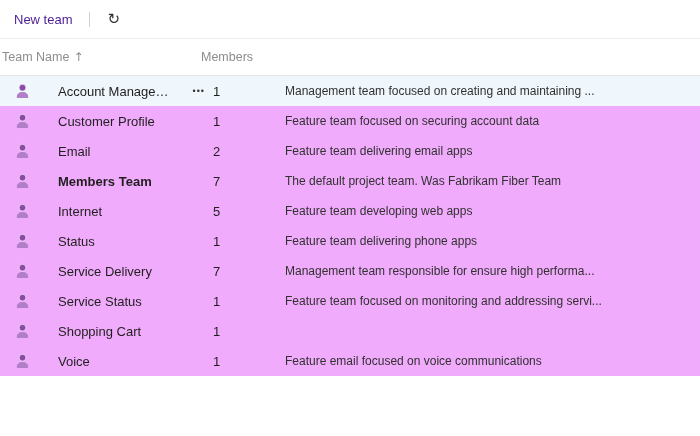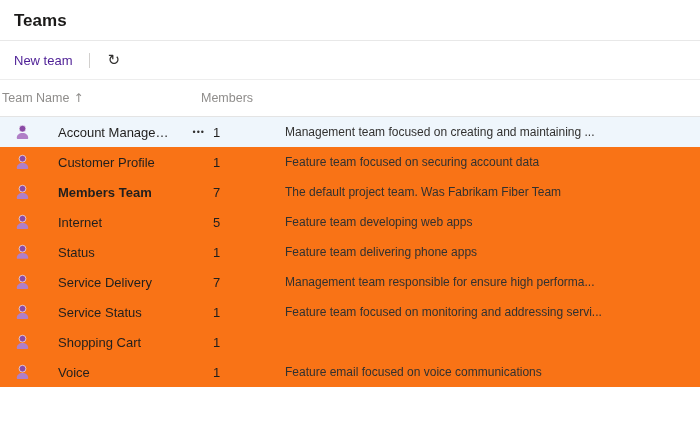--- a/index.html
+++ b/index.html
@@ -36,21 +36,21 @@
     display: grid; grid-template-columns: 199px 72px 1fr;
     height: 37px; align-items: center; padding-left: 2px;
     border-bottom: 1px solid #e4e4e4;
     color: #8f8d8b; font-size: 12.5px;
   }
   .col-header { cursor: pointer; white-space: nowrap; }
   .sort-icon { font-size: 12px; color: #8f8d8b; margin-left: 4px; font-family: "DejaVu Sans", sans-serif; }
   .row {
     display: grid; grid-template-columns: 199px 72px 1fr;
     height: 30px; align-items: center; padding-left: 14px;
-    cursor: pointer; background: #f97316;
+    cursor: pointer; background: #f0abfc;
   }
   .row.highlighted { background: #eff6fc; }
   .name-cell { display: flex; align-items: center; min-width: 0; gap: 20px; }
   .team-icon { width: 17px; height: 17px; flex: 0 0 17px; display: inline-flex; }
   .team-name {
     font-size: 13px; color: #201f1e; margin-left: 7px;
     white-space: nowrap; overflow: hidden; text-overflow: ellipsis;
   }
   .team-name.bold { font-weight: 700; }
   .more-btn {
@@ -63,23 +63,20 @@
   .desc-cell {
     font-size: 12px; color: #323130;
     white-space: nowrap; overflow: hidden;
   }
 </style>
 </head>
 <body>
 
 <div class="page">
 
-  <div class="page-header">
-    <h1 class="page-title">Teams</h1>
-  </div>
 
   <div class="toolbar">
     <button class="new-team-button">New team</button>
     <span class="tb-divider"></span>
     <button class="refresh-button"><span>↻</span></button>
   </div>
 
   <div class="grid">
     <div class="grid-header">
       <div class="col-header">
@@ -111,20 +108,34 @@
           <circle cx="8" cy="4.4" r="3.2" fill="#8a4aa5" stroke="#ffffff" stroke-width="0.6"></circle>
         </svg>
       </span>
       <span class="team-name">Customer Profile</span>
 
     </div>
     <div class="members-cell">1</div>
     <div class="desc-cell">Feature team focused on securing account data</div>
   </div>
 
+  <div class="row">
+    <div class="name-cell">
+      <span class="team-icon">
+        <svg width="17" height="17" viewBox="0 0 16 16" xmlns="http://www.w3.org/2000/svg">
+          <path d="M8 8.4c-3.2 0-5.4 1.9-5.4 4.7 0 .5.4.9.9.9h9c.5 0 .9-.4.9-.9 0-2.8-2.2-4.7-5.4-4.7z" fill="#b07fc7"></path>
+          <circle cx="8" cy="4.4" r="3.2" fill="#8a4aa5" stroke="#ffffff" stroke-width="0.6"></circle>
+        </svg>
+      </span>
+      <span class="team-name">Email</span>
+
+    </div>
+    <div class="members-cell">2</div>
+    <div class="desc-cell">Feature team delivering email apps</div>
+  </div>
 
   <div class="row">
     <div class="name-cell">
       <span class="team-icon">
         <svg width="17" height="17" viewBox="0 0 16 16" xmlns="http://www.w3.org/2000/svg">
           <path d="M8 8.4c-3.2 0-5.4 1.9-5.4 4.7 0 .5.4.9.9.9h9c.5 0 .9-.4.9-.9 0-2.8-2.2-4.7-5.4-4.7z" fill="#b07fc7"></path>
           <circle cx="8" cy="4.4" r="3.2" fill="#8a4aa5" stroke="#ffffff" stroke-width="0.6"></circle>
         </svg>
       </span>
       <span class="team-name bold">Members Team</span>

